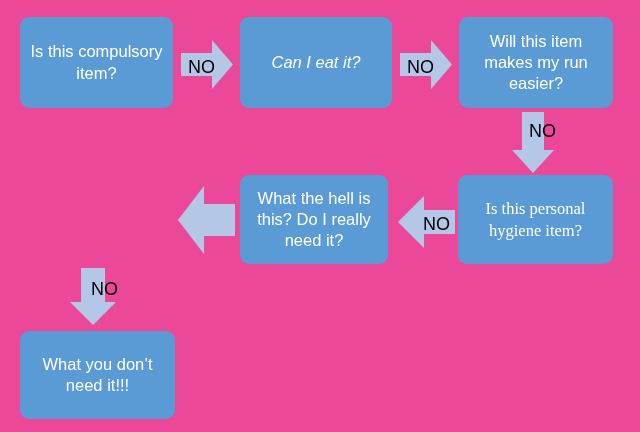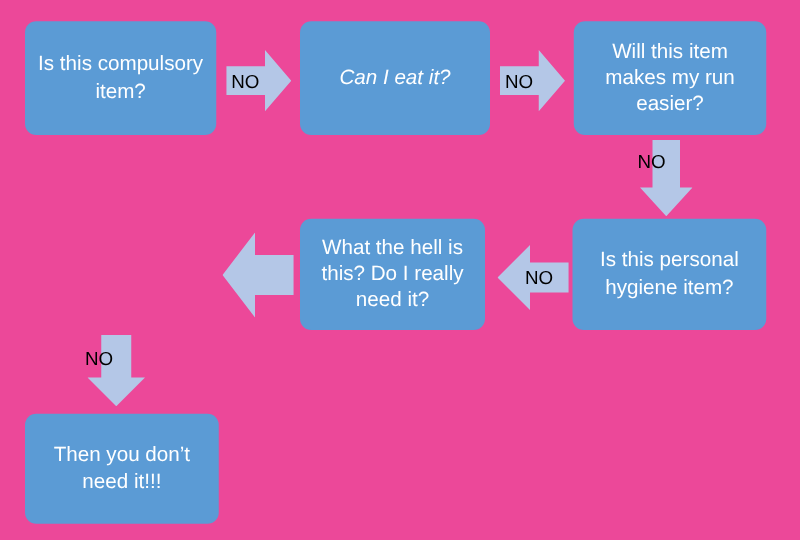--- a/index.html
+++ b/index.html
@@ -34,23 +34,23 @@
     position: absolute;
   }
   .arrow svg {
     display: block;
     width: 100%;
     height: 100%;
   }
   .arrow-label {
     position: absolute;
     color: #000000;
-    font-size: 15px;
+    font-size: 18px;
     line-height: 1;
-    text-align: left;
+    text-align: right;
     white-space: nowrap;
   }
 </style>
 </head>
 <body>
 
 <div id="canvas">
 
   <div class="node" style="left:20px; top:17px; width:153px; height:91px;">Is this compulsory item?</div>
 
@@ -72,21 +72,21 @@
 
   <div class="node" style="left:459px; top:17px; width:154px; height:91px;">Will this item makes my run easier?</div>
 
   <div class="arrow" style="left:512px; top:112px; width:42px; height:61px;">
     <svg viewBox="0 0 42 61" preserveAspectRatio="none" aria-hidden="true">
       <polygon points="10,0 32,0 32,38 42,38 21,61 0,38 10,38" fill="#B4C7E7"></polygon>
     </svg>
   </div>
   <div class="arrow-label" style="left:510px; top:122px; width:46px;">NO</div>
 
-  <div class="node" style="left:458px; top:175px; width:155px; height:89px;">Is this personal hygiene item?</div>
+  <div class="node" style="left:458px; top:175px; width:155px; height:89px;font-family:Liberation Serif, serif;">Is this personal hygiene item?</div>
 
   <div class="arrow" style="left:398px; top:196px; width:57px; height:52px;">
     <svg viewBox="0 0 57 52" preserveAspectRatio="none" aria-hidden="true">
       <polygon points="57,14 26,14 26,0 0,26 26,52 26,38 57,38" fill="#B4C7E7"></polygon>
     </svg>
   </div>
   <div class="arrow-label" style="left:420px; top:215px; width:30px;">NO</div>
 
   <div class="node" style="left:240px; top:175px; width:148px; height:89px;">What the hell is this? Do I really need it?</div>
 
@@ -97,15 +97,15 @@
   </div>
 
 
   <div class="arrow" style="left:70px; top:268px; width:46px; height:57px;">
     <svg viewBox="0 0 46 57" preserveAspectRatio="none" aria-hidden="true">
       <polygon points="11,0 35,0 35,34 46,34 23,57 0,34 11,34" fill="#B4C7E7"></polygon>
     </svg>
   </div>
   <div class="arrow-label" style="left:68px; top:280px; width:50px;">NO</div>
 
-  <div class="node" style="left:20px; top:331px; width:155px; height:88px;">Then you don’t need it!!!</div>
+  <div class="node" style="left:20px; top:331px; width:155px; height:88px;">What you don’t need it!!!</div>
 
 </div>
 
 </body></html>

